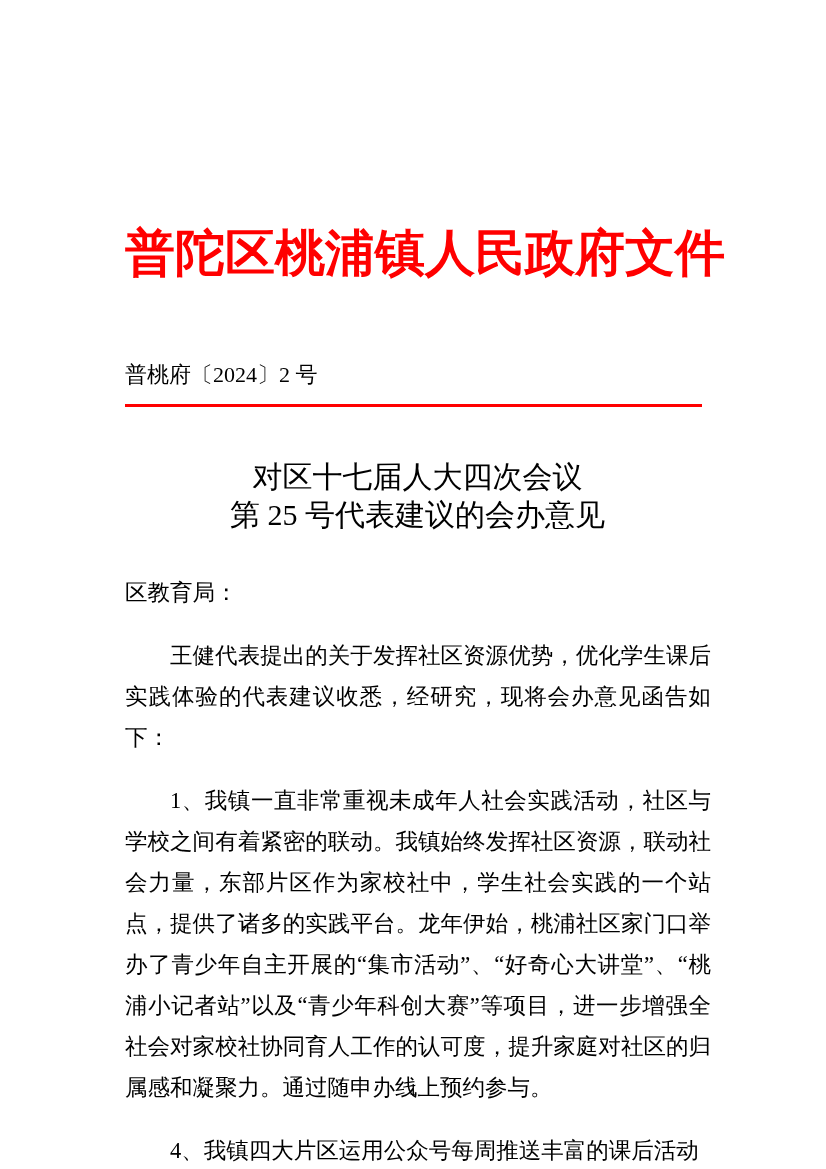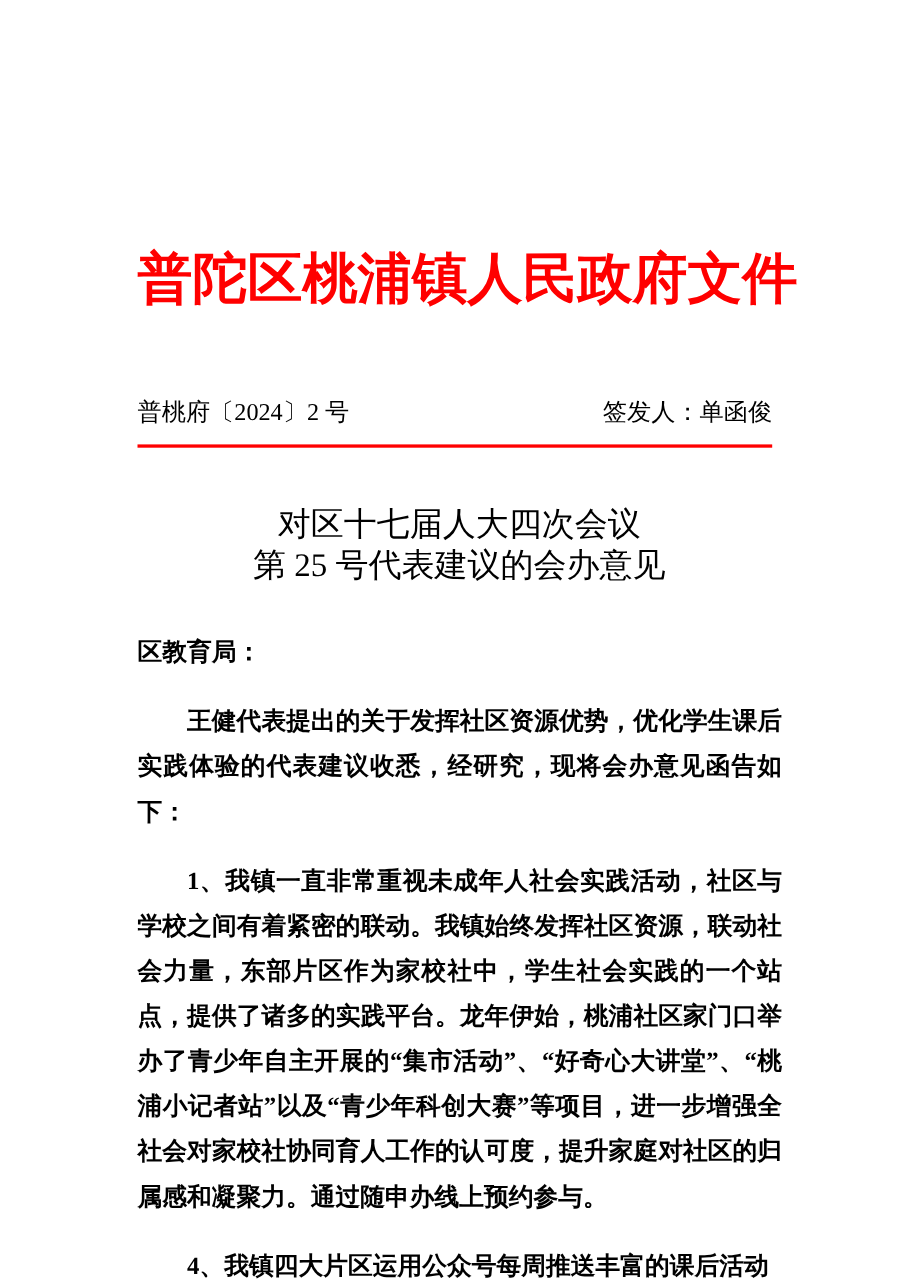--- a/index.html
+++ b/index.html
@@ -68,21 +68,21 @@
   .doc-body {
     position: absolute;
     top: 572px;
     left: 125px;
     width: 586px;
     font-size: 22.5px;
     line-height: 41px;
     color: #000000;
     text-align: justify;
   }
-  .doc-body p { margin: 0; font-weight: bold; }
+  .doc-body p { margin: 0; }
   .doc-body p.indent { text-indent: 2em; margin-top: 22px; }
 
   .page-number {
     position: absolute;
     top: 1080px;
     left: 0;
     width: 826px;
     text-align: center;
     font-size: 17px;
     color: #000000;
@@ -90,21 +90,20 @@
 </style>
 </head>
 <body>
 
 <div class="page">
 
   <div class="doc-header">普陀区桃浦镇人民政府文件</div>
 
   <div class="doc-meta">
     <span>普桃府〔2024〕2 号</span>
-    <span>签发人：单函俊</span>
   </div>
 
   <div class="red-rule"></div>
 
   <div class="doc-title">
     <div>对区十七届人大四次会议</div>
     <div>第 25 号代表建议的会办意见</div>
   </div>
 
   <div class="doc-body">

